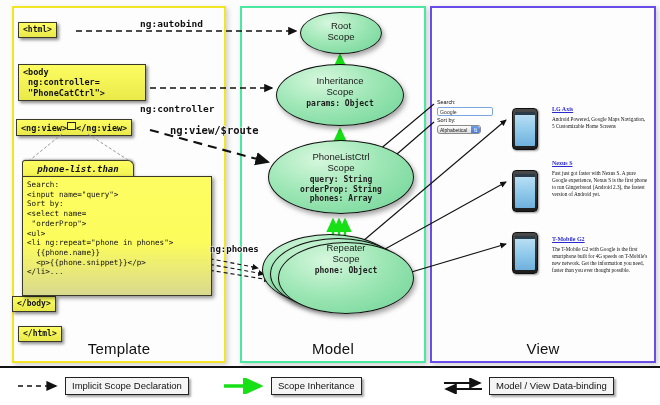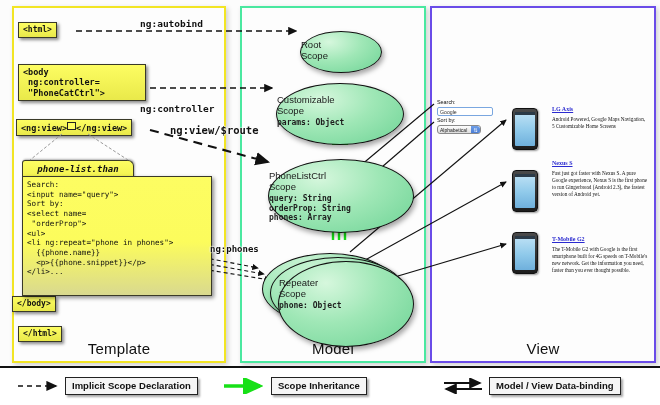--- a/index.html
+++ b/index.html
@@ -36,30 +36,30 @@
     font-size:9px;color:#111;text-align:center;line-height:17px;box-shadow:1px -1px 2px rgba(0,0,0,.3);}
   #tmplbody{position:absolute;left:0;top:16px;width:180px;height:112px;
     background:linear-gradient(180deg,#fdfd62 0%,#fcfc5c 55%,#d9d98f 100%);
     border:1px solid #3a3a28;box-shadow:2px 2px 4px rgba(0,0,0,.45);
     font-family:"DejaVu Sans Mono",monospace;font-size:7.6px;color:#111;
     line-height:1.28;padding:3px 4px;white-space:pre;overflow:hidden;}
 
   
   .ell{position:absolute;border-radius:50%;border:1.5px solid #111;
     background:radial-gradient(ellipse at 35% 25%,#d6f7dd 0%,#9fe7b6 45%,#6dd395 100%);
-    box-shadow:2px 3px 5px rgba(0,0,0,.35);text-align:left;box-sizing:border-box;margin-top:19px;}
+    box-shadow:2px 3px 5px rgba(0,0,0,.35);text-align:center;box-sizing:border-box;}
   .ell .tt{font-size:9.5px;color:#1a1a1a;line-height:1.12;}
   .ell .mono{font-family:"DejaVu Sans Mono",monospace;font-size:8px;font-weight:bold;
     color:#1d1d1d;line-height:1.2;margin-top:2px;}
   #ell-root{left:300px;top:12px;width:82px;height:42px;padding-top:8px;}
   #ell-catctrl{left:276px;top:64px;width:128px;height:62px;padding-top:11px;}
   #ell-listctrl{left:268px;top:140px;width:146px;height:74px;padding-top:11px;}
   #ell-rep3{left:262px;top:234px;width:136px;height:72px;}
   #ell-rep2{left:270px;top:238px;width:136px;height:72px;}
-  #ell-rep1{left:278px;top:242px;width:136px;height:86px;padding-top:16px;}
+  #ell-rep1{left:278px;top:242px;width:136px;height:72px;padding-top:0;}
 
   
   #wires{position:absolute;left:0;top:0;width:660px;height:405px;pointer-events:none;}
 
   .edge-label{position:absolute;font-family:"DejaVu Sans Mono",monospace;
     font-weight:bold;color:#111;text-shadow:0 0 2px #fff,0 0 2px #fff,0 0 2px #fff;}
   #lbl-autobind{left:140px;top:18px;font-size:9.5px;}
   #lbl-controller{left:140px;top:74px;font-size:9.5px;margin-top:29px;}
   #lbl-route{left:170px;top:124px;font-size:10.5px;}
   #lbl-repeat{left:210px;top:244px;font-size:9px;}
@@ -95,21 +95,21 @@
     line-height:1.3;font-family:"Liberation Serif",serif;}
   .pdesc{color:#111;font-size:5.2px;line-height:1.35;margin-top:2px;
     font-family:"Liberation Serif",serif;}
   #pl1{top:106px;}
   #pl2{top:160px;}
   #pl3{top:236px;}
 
   
   #legend{position:absolute;left:0;top:366px;width:660px;height:39px;
     border-top:2px solid #111;background:#fff;}
-  .lg-item{position:absolute;top:8px;height:20px;font-weight:bold;}
+  .lg-item{position:absolute;top:8px;height:20px;}
   .lg-box{display:inline-block;border:1px solid #222;background:#f5f5f5;
     box-shadow:1.5px 1.5px 2px rgba(0,0,0,.35);font-size:9.5px;color:#111;
     padding:2px 6px;line-height:12px;vertical-align:middle;}
   .lg-art{display:inline-block;width:46px;height:16px;vertical-align:middle;margin-right:3px;}
   #lg1{left:16px;}
   #lg2{left:222px;}
   #lg3{left:440px;}
 </style>
 </head>
 <body>
@@ -194,21 +194,21 @@
   <div class="edge-label" id="lbl-controller">ng:controller</div>
   <div class="edge-label" id="lbl-route">ng:view/$route</div>
   <div class="edge-label" id="lbl-repeat">ng:phones</div>
 
   <div class="ell" id="ell-root">
     <div class="tt">Root</div>
     <div class="tt">Scope</div>
   </div>
 
   <div class="ell" id="ell-catctrl">
-    <div class="tt">Customizable</div>
+    <div class="tt">Inheritance</div>
     <div class="tt">Scope</div>
     <div class="mono">params: Object</div>
   </div>
 
   <div class="ell" id="ell-listctrl">
     <div class="tt">PhoneListCtrl</div>
     <div class="tt">Scope</div>
     <div class="mono" style="white-space:pre;">query: String
 orderProp: String
 phones: Array</div>

